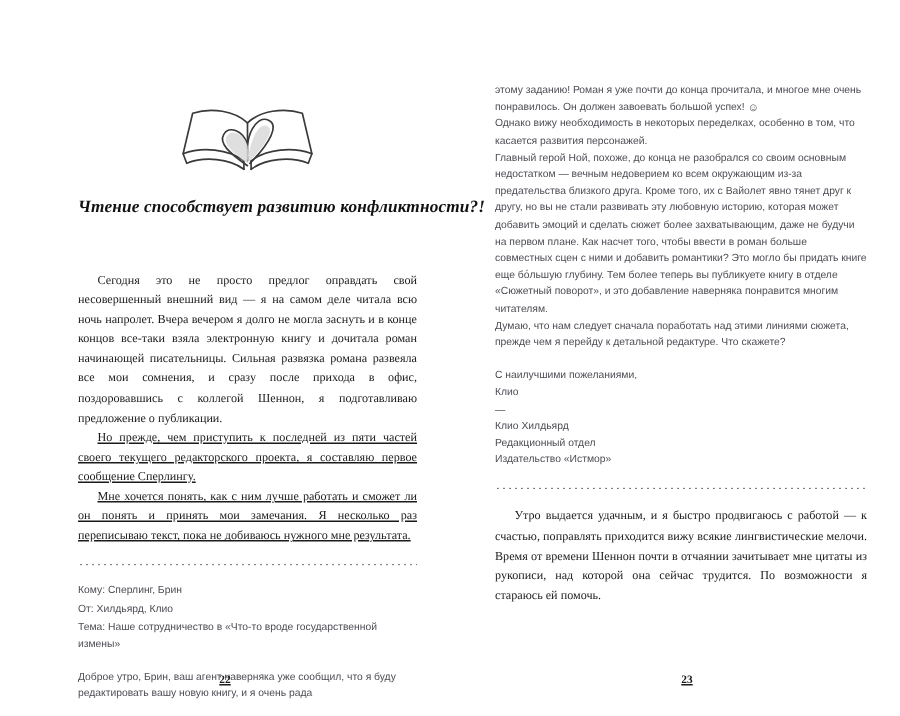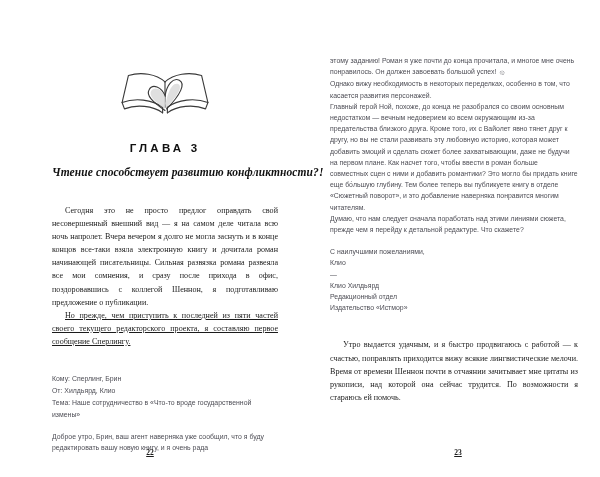--- a/index.html
+++ b/index.html
@@ -67,21 +67,21 @@
   
   .body-text {
     margin: 0;
     font-size: 8.1px;
     line-height: 13.1px;
     text-align: justify;
     text-indent: 13px;
     color: #1b1b1b;
     hyphens: auto;
   }
-  .body-block { margin-top: 26px; }
+  .body-block { margin-top: 36px; }
   .body-text + .body-text { margin-top: 0; text-decoration: underline; }
 
   
   .dotted-rule {
     height: 1px;
     margin: 13px 0 11px;
     background-image: radial-gradient(circle, #5a5a5a 0.6px, transparent 0.7px);
     background-size: 4px 2px;
     background-repeat: repeat-x;
     background-position: 0 center;
@@ -142,26 +142,26 @@
         <path d="M57 62 L57 69"></path>
         <path d="M63 62 L63 69"></path>
         <path d="M60 48 C56 36 44 32 40 40 C36 47 44 55 60 66"></path>
         <path d="M60 48 C62 34 70 24 78 28 C86 32 80 46 62 64"></path>
       </g>
       <g fill="#d9d9d9" opacity="0.85">
         <path d="M60 49 C56.5 38.5 46 35 42.5 41.5 C39.5 47.5 46.5 54.5 60 64 C61.5 48 68 30 76 32.5 C82.5 35 78 46 61.5 62.5 Z"></path>
       </g>
     </svg>
 
-    <div class="chapter-number">ГЛАВА 3</div>
     <div class="chapter-title">Чтение способствует развитию конфликтности?!</div>
 
     <div class="body-block">
       <p class="body-text">Сегодня это не просто предлог оправдать свой несовершенный внешний вид — я на самом деле читала всю ночь напролет. Вчера вечером я долго не могла заснуть и в конце концов все-таки взяла электронную книгу и дочитала роман начинающей писательницы. Сильная развязка романа развеяла все мои сомнения, и сразу после прихода в офис, поздоровавшись с коллегой Шеннон, я подготавливаю предложение о публикации.</p>
       <p class="body-text">Но прежде, чем приступить к последней из пяти частей своего текущего редакторского проекта, я составляю первое сообщение Сперлингу.</p>
+      <p class="body-text">Мне хочется понять, как с ним лучше работать и сможет ли он понять и принять мои замечания. Я несколько раз переписываю текст, пока не добиваюсь нужного мне результата.</p>
     </div>
 
     <div class="dotted-rule"></div>
 
     <div class="email">
       <div class="email-head">
         <div class="line">Кому: Сперлинг, Брин</div>
         <div class="line">От: Хилдьярд, Клио</div>
         <div class="line">Тема: Наше сотрудничество в «Что-то вроде государственной измены»</div>
       </div>

